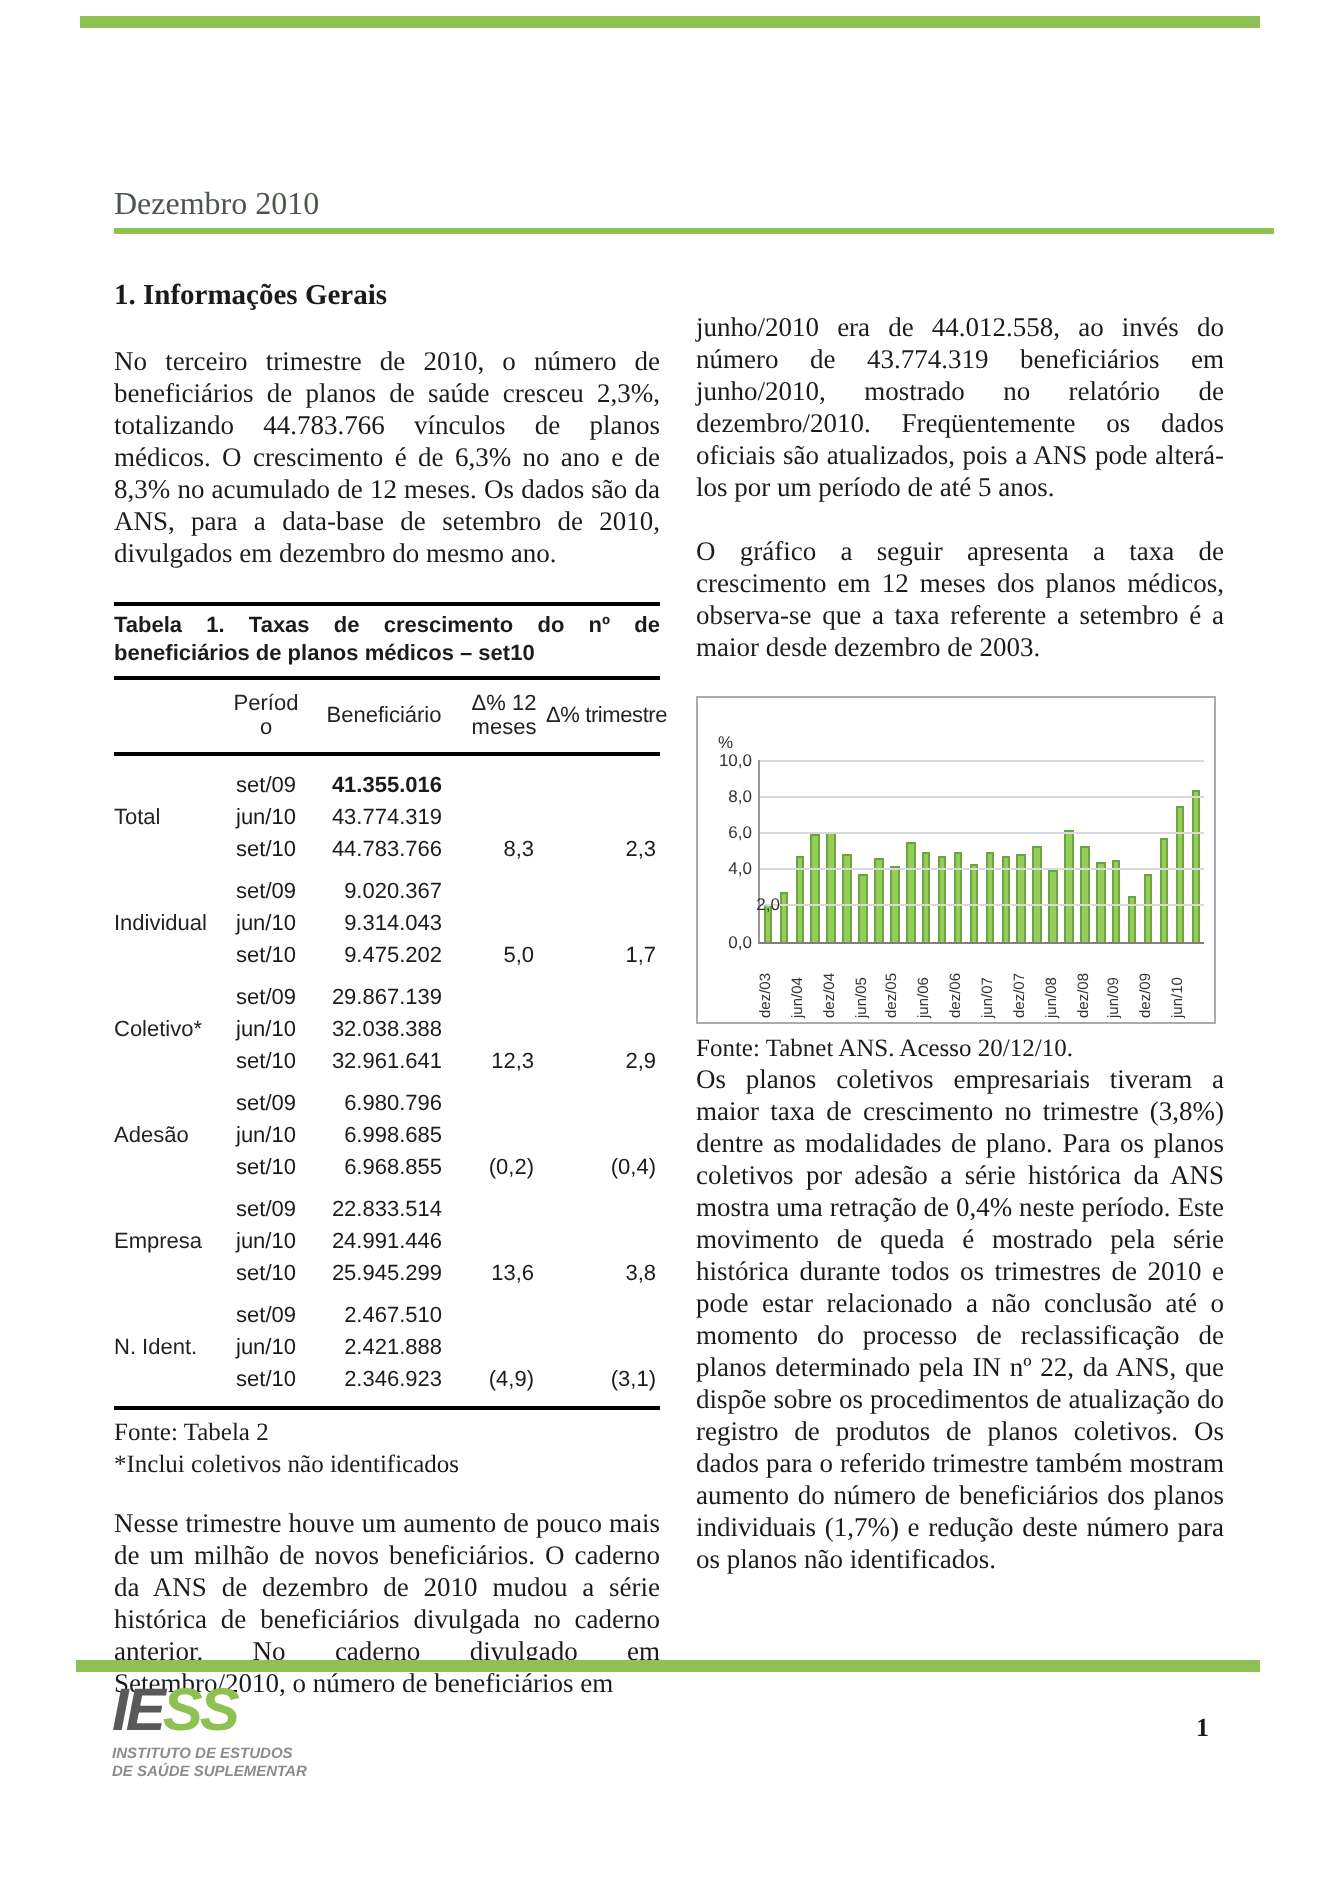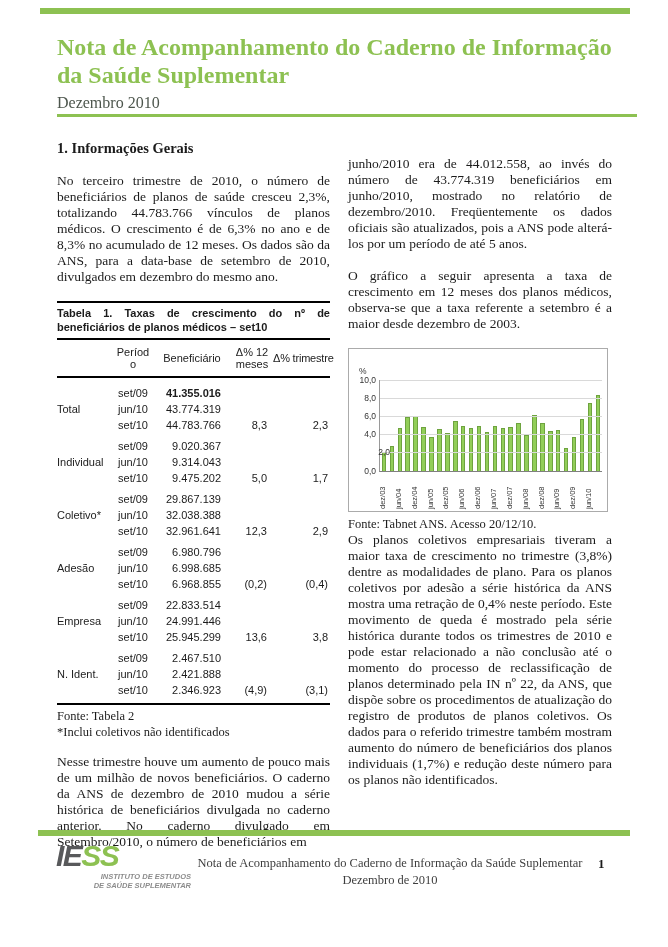--- a/index.html
+++ b/index.html
@@ -60,36 +60,32 @@
   .xslot span { writing-mode:vertical-rl; transform:rotate(180deg); font-size:7.5px; color:#333;
                 line-height:8px; white-space:nowrap; }
   .chart-fonte { font-size:12.5px; margin:5px 0 0 0; }
   .p-after-chart { margin-top:14px; }
 
   
   .footer-bar { position:absolute; left:38px; top:830px; width:592px; height:6px; background:#8DC152; }
   .logo { position:absolute; left:56px; top:841px; width:135px; font-family:"Liberation Sans", sans-serif; font-style:italic; }
   .logo-main { font-size:30px; font-weight:bold; letter-spacing:-1.5px; line-height:30px; }
   .logo-ie { color:#58595B; } .logo-ss { color:#8DC152; }
-  .logo-sub { font-size:7.5px; font-weight:bold; color:#8C8C8C; text-align:right; line-height:9px; margin-top:1px; }
+  .logo-sub { font-size:7.5px; font-weight:bold; color:#8C8C8C; text-align:left; line-height:9px; margin-top:1px; }
   .footer-center { position:absolute; left:185px; top:855px; width:410px; text-align:center;
                    font-size:12.5px; color:#3e3e3e; line-height:17px; }
   .footer-page { position:absolute; left:598px; top:856px; font-size:13px; font-weight:bold; }
 </style>
 </head>
 <body>
 
 <div class="page">
 
   <div class="topbar"></div>
 
-  <div class="hdr-title">
-    <span>Nota de Acompanhamento do Caderno de Informação</span><br>
-    <span>da Saúde Suplementar</span>
-  </div>
   <div class="hdr-date">Dezembro 2010</div>
   <div class="hdr-rule"></div>
 
   <div class="col-left">
     <div class="h2 first">1. Informações Gerais</div>
     <p class="body">No terceiro trimestre de 2010, o número de beneficiários de planos de saúde cresceu 2,3%, totalizando 44.783.766 vínculos de planos médicos. O crescimento é de 6,3% no ano e de 8,3% no acumulado de 12 meses. Os dados são da ANS, para a data-base de setembro de 2010, divulgados em dezembro do mesmo ano.</p>
 
     <div class="table-wrap">
       <div class="tcaption">Tabela 1. Taxas de crescimento do nº de beneficiários de planos médicos – set10</div>
       <div class="thead">
@@ -371,20 +367,16 @@
   <div class="footer-bar"></div>
 
   <div class="logo">
     <div class="logo-main"><span class="logo-ie">IE</span><span class="logo-ss">SS</span></div>
     <div class="logo-sub">
       <span>INSTITUTO DE ESTUDOS</span><br>
       <span>DE SAÚDE SUPLEMENTAR</span>
     </div>
   </div>
 
-  <div class="footer-center">
-    <span>Nota de Acompanhamento do Caderno de Informação da Saúde Suplementar</span><br>
-    <span>Dezembro de 2010</span>
-  </div>
 
   <div class="footer-page">1</div>
 
 </div>
 
 </body></html>

